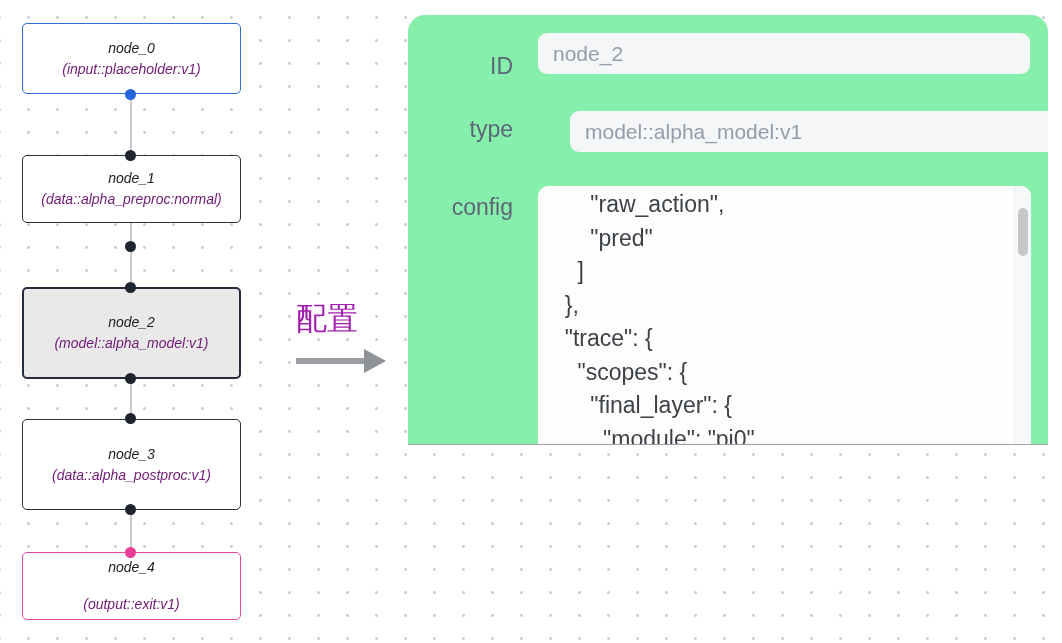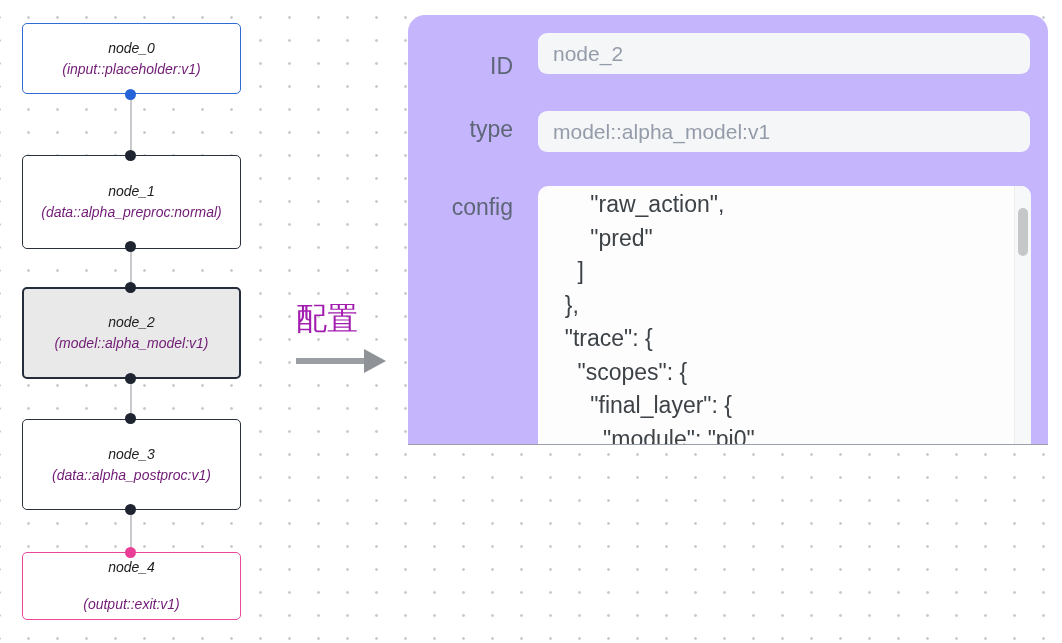--- a/index.html
+++ b/index.html
@@ -21,21 +21,21 @@
   }
   .flow-node {
     position: absolute; left: 22px; width: 219px; z-index: 2;
     background: #ffffff; border: 1.5px solid #2a303c; border-radius: 5px;
     display: flex; flex-direction: column; justify-content: center; align-items: center;
     text-align: center; padding: 4px 8px; cursor: pointer; font-style: italic;
   }
   .flow-node .node-title { font-size: 14px; line-height: 21px; color: #1c1c1e; }
   .flow-node .node-subtitle { font-size: 14px; line-height: 21px; color: #701a75; word-break: break-all; }
   .node-0 { top: 23px;  height: 71px; border-color: #2f6cd6; }
-  .node-1 { top: 155px; height: 94px; }
+  .node-1 { top: 155px; height: 68px; }
   .node-2 { top: 287px; height: 92px; background: #e9e9ea; border-width: 2px; border-color: #252c3c; }
   .node-3 { top: 419px; height: 91px; }
   .node-4 { top: 552px; height: 68px; border-color: #e9499b; justify-content: space-between; }
   .port {
     position: absolute; left: 125px; width: 11px; height: 11px; border-radius: 50%;
     background: #1e2430; z-index: 3; cursor: crosshair;
   }
   .port.blue { background: #2563d9; }
   .port.pink { background: #ea3d96; }
 
@@ -48,38 +48,38 @@
   .arrow { position: relative; margin-top: 9px; height: 24px; }
   .arrow-shaft { position: absolute; left: 8px; top: 9px; width: 70px; height: 6px; background: #9b9ea3; }
   .arrow-head {
     position: absolute; left: 76px; top: 0; width: 0; height: 0;
     border-left: 22px solid #8f9297; border-top: 12px solid transparent; border-bottom: 12px solid transparent;
   }
 
   
   .inspector {
     position: absolute; left: 408px; top: 15px; width: 640px; height: 430px;
-    background: #c4b5fd; border-radius: 17px 17px 0 0; z-index: 2;
+    background: #86efac; border-radius: 17px 17px 0 0; z-index: 2;
     border-bottom: 1px solid #9aa0aa; overflow: hidden;
   }
   .field-label {
     position: absolute; width: 97px; text-align: right;
     font-size: 23px; color: #5d6677;
   }
   .label-id     { left: 8px;  top: 38px; }
   .label-type   { left: 8px;  top: 101px; }
   .label-config { left: 8px;  top: 179px; }
   .text-input {
     position: absolute; left: 130px; width: 492px; height: 41px;
     background: #f5f6f8; border: none; outline: none; border-radius: 9px;
     font-family: "Liberation Sans", "DejaVu Sans", sans-serif;
     font-size: 21px; color: #949ca9; padding: 0 15px;
   }
   .input-id   { top: 18px; }
-  .input-type { top: 96px; }
+  .input-type { top: 96px; margin-left: 32px; }
 
   .config-editor {
     position: absolute; left: 130px; top: 171px; width: 493px; height: 362px;
     background: #fdfdfe; border-radius: 10px; overflow: hidden; cursor: text;
   }
   .config-code {
     position: absolute; left: 0; top: 0; right: 17px; bottom: 0;
     font-family: "Liberation Sans", "DejaVu Sans", sans-serif;
     font-size: 23px; line-height: 33.5px; color: #3d4247;
     white-space: pre; padding: 2px 0 0 14px; overflow: hidden;

